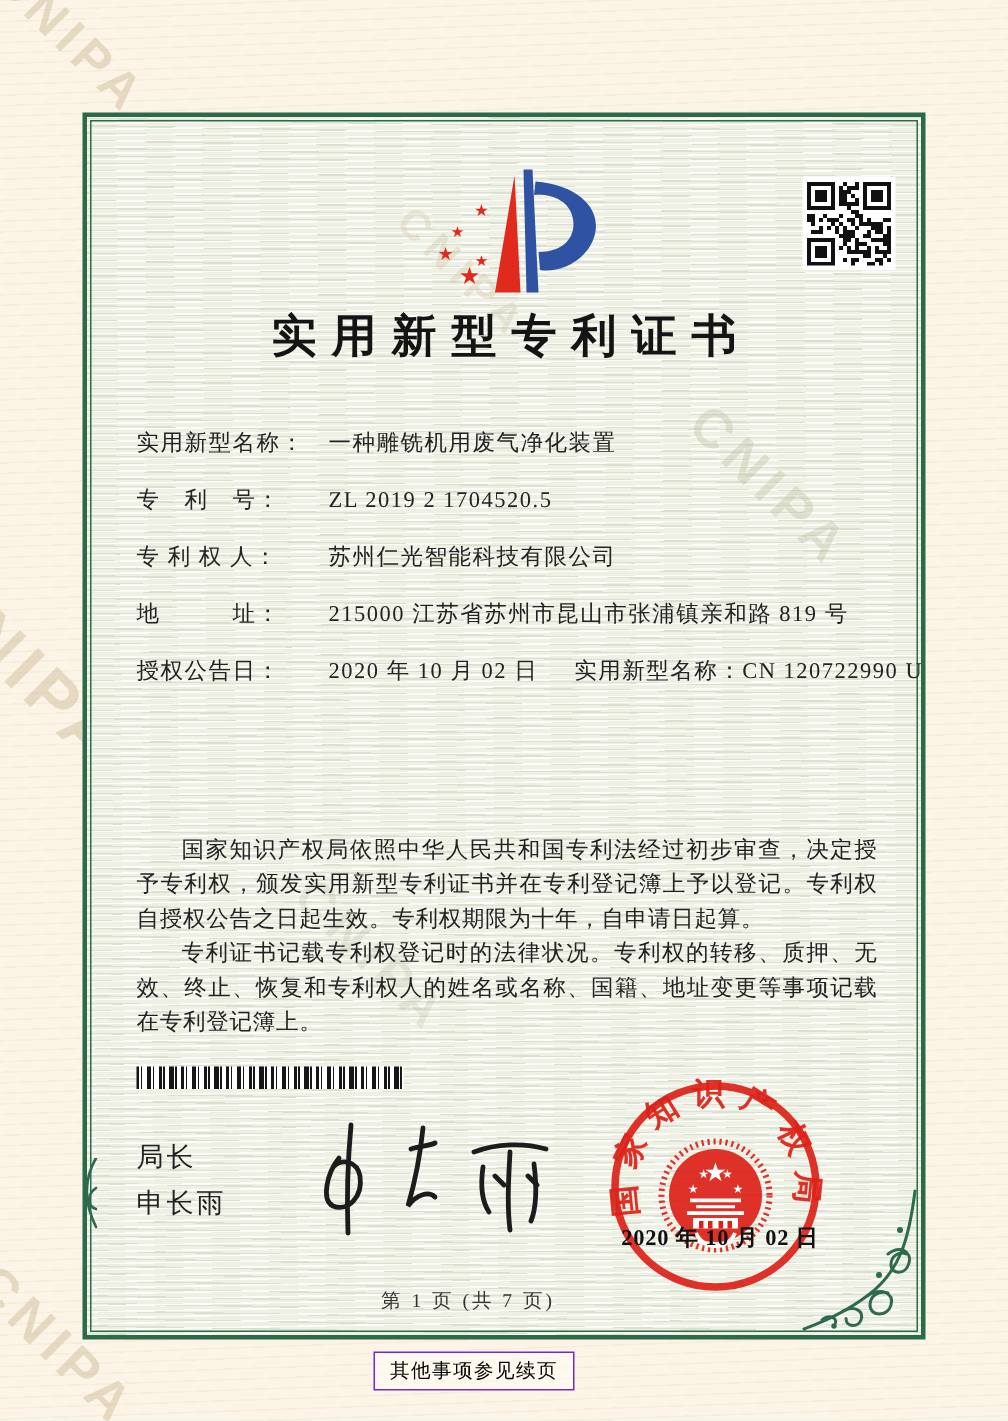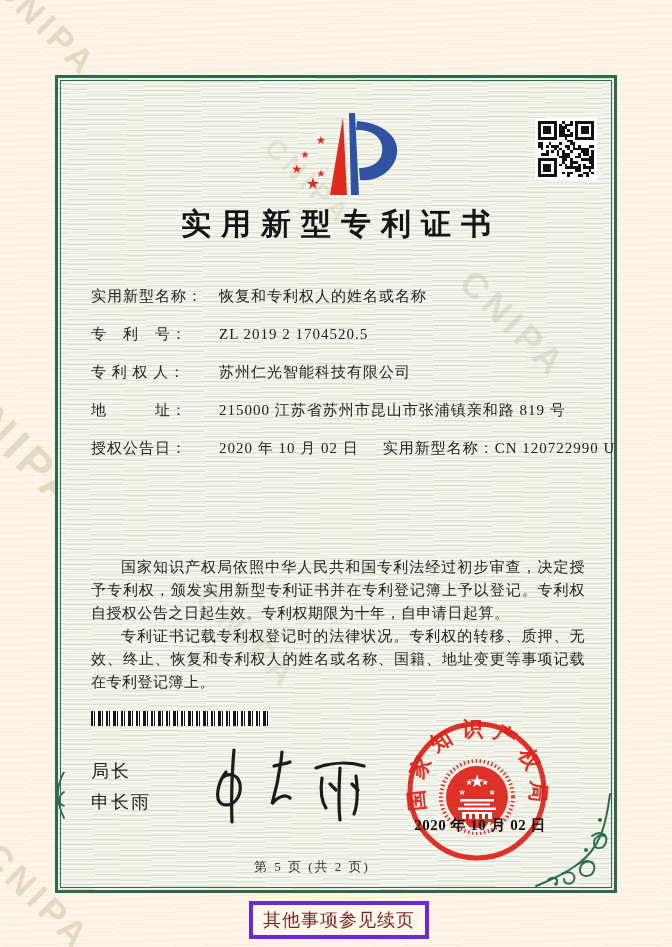--- a/index.html
+++ b/index.html
@@ -53,22 +53,22 @@
   .signature { position:absolute; left:140px; top:660px; width:210px; height:92px; }
   .seal { position:absolute; left:347px; top:641px; width:144px; height:144px; }
   .seal-date { position:absolute; left:352px; top:738px; width:140px; text-align:center;
     font-size:15px; font-weight:bold; color:#111; letter-spacing:0.5px; white-space:nowrap; }
   .footer-page { position:absolute; left:0; bottom:14px; width:100%; text-align:center;
     font-size:13px; letter-spacing:2px; color:#333; transform:translateX(-24px); }
   .corner-flourish { position:absolute; right:2px; bottom:2px; width:78px; height:96px; }
   .left-flourish { position:absolute; left:-6px; bottom:70px; width:22px; height:48px; }
   .continuation {
     position:absolute; left:249px; top:901px; padding:3px 10px;
-    border:4px solid #6d28d9; background:rgba(255,252,245,0.6);
-    font-size:18px; letter-spacing:1px; color:#7f1d1d;
+    border:1px solid #6d28d9; background:rgba(255,252,245,0.6);
+    font-size:13px; letter-spacing:1px; color:#000000;
   }
 </style>
 </head>
 <body>
 
 <span class="wm" style="left:-18px; top:6px; font-size:34px;">CNIPA</span>
 <span class="wm" style="left:-66px; top:418px; font-size:46px;">CNIPA</span>
 <span class="wm" style="left:-30px; top:876px; font-size:36px;">CNIPA</span>
 
 <div class="cert">
@@ -313,21 +313,21 @@
         <rect x="15" y="20" width="1" height="1"></rect>
         <rect x="16" y="20" width="1" height="1"></rect>
         <rect x="18" y="20" width="1" height="1"></rect>
       </svg>
   </div>
 
   <div class="title">实用新型专利证书</div>
 
   <div class="fields">
     <div class="field-row">
-      <span class="flabel">实用新型名称：</span><span>恢复和专利权人的姓名或名称</span>
+      <span class="flabel">实用新型名称：</span><span>一种雕铣机用废气净化装置</span>
     </div>
     <div class="field-row">
       <span class="flabel">专　利　号：</span><span>ZL 2019 2 1704520.5</span>
     </div>
     <div class="field-row">
       <span class="flabel">专 利 权 人：</span><span>苏州仁光智能科技有限公司</span>
     </div>
     <div class="field-row">
       <span class="flabel">地　　　址：</span><span>215000 江苏省苏州市昆山市张浦镇亲和路 819 号</span>
     </div>
@@ -382,21 +382,21 @@
       <rect x="-15" y="15" width="30" height="7" fill="#fff"></rect>
       <rect x="-11" y="17" width="3" height="5" fill="#dc2118"></rect>
       <rect x="-5" y="17" width="3" height="5" fill="#dc2118"></rect>
       <rect x="2" y="17" width="3" height="5" fill="#dc2118"></rect>
       <rect x="8" y="17" width="3" height="5" fill="#dc2118"></rect>
       <path d="M-13,25 a14,14 0 0 0 26,0" fill="none" stroke="#fff" stroke-width="2.5"></path>
     </g>
   </svg>
   <div class="seal-date">2020 年 10 月 02 日</div>
 
-  <div class="footer-page">第 5 页 (共 2 页)</div>
+  <div class="footer-page">第 1 页 (共 7 页)</div>
 
   <svg class="corner-flourish" viewBox="0 0 78 96" fill="none" stroke="#2e6b4c" stroke-width="2" stroke-linecap="round">
     <path d="M76,2 C72,34 66,56 44,72 C28,84 12,90 2,94"></path>
     <path d="M44,72 C54,66 62,70 60,78 C58,86 46,86 46,78 C46,72 52,68 58,70"></path>
     <path d="M58,44 C66,38 74,42 72,50 C70,58 60,58 60,51 C60,45 66,42 70,44"></path>
     <path d="M28,82 C36,78 42,82 40,88 C38,93 30,93 30,87"></path>
     <path d="M14,88 C18,84 24,86 23,90"></path>
     <circle cx="66" cy="28" r="2" fill="#2e6b4c" stroke="none"></circle>
     <circle cx="52" cy="58" r="2" fill="#2e6b4c" stroke="none"></circle>
     <circle cx="22" cy="92" r="1.8" fill="#2e6b4c" stroke="none"></circle>

